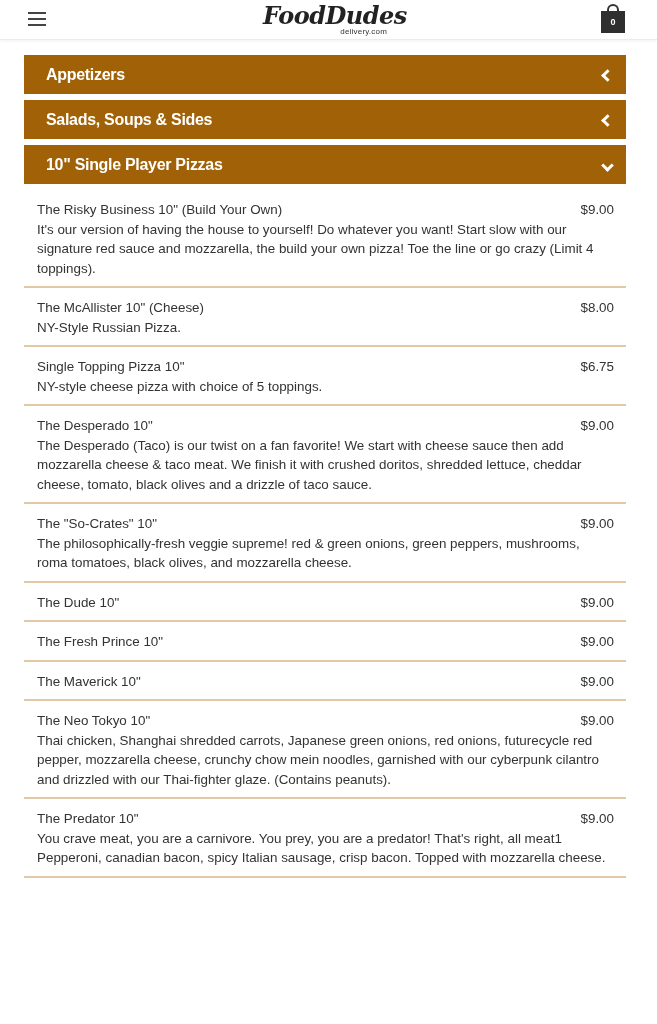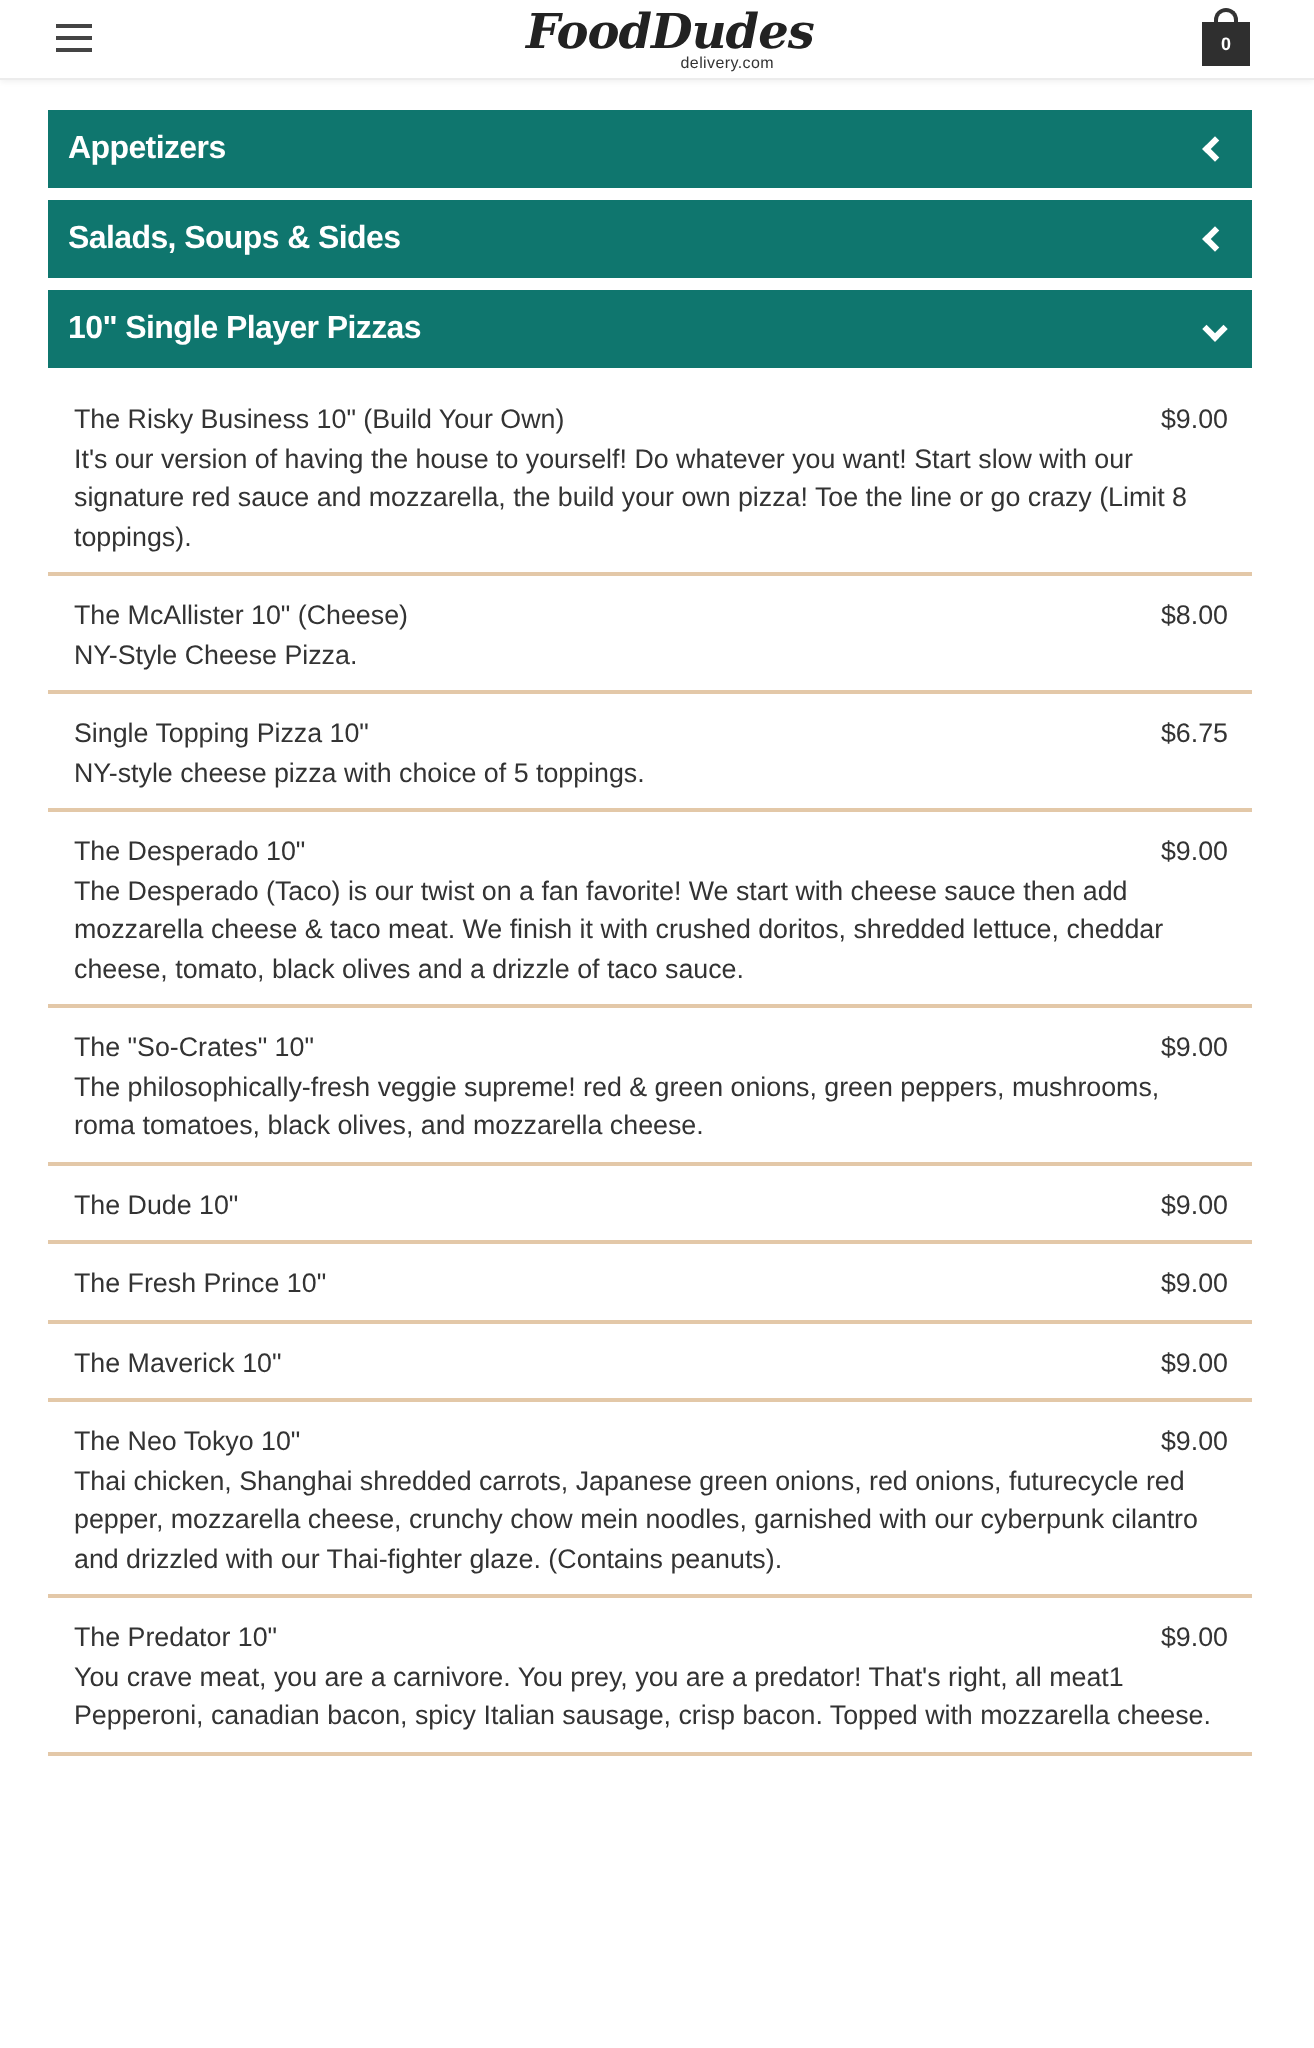--- a/index.html
+++ b/index.html
@@ -10,21 +10,21 @@
   .hamburger { position: absolute; left: 28px; top: 12px; width: 18px; height: 14px; cursor: pointer; }
   .hamburger span { display: block; height: 2px; background: #444; margin-bottom: 4px; }
   .logo { position: absolute; left: 263px; top: 0; width: 126px; height: 40px; }
   .logo .logo-main { position: absolute; left: 0; top: 0; font-family: "DejaVu Serif", serif; font-weight: bold; font-style: italic; font-size: 24px; color: #222; letter-spacing: -0.5px; line-height: 32px; }
   .logo .logo-sub { position: absolute; right: 2px; top: 27px; font-size: 8px; font-weight: normal; color: #333; letter-spacing: 0.2px; }
   .cart { position: absolute; left: 601px; top: 4px; width: 24px; height: 30px; cursor: pointer; }
   .cart .handle { position: absolute; left: 6px; top: 0; width: 12px; height: 9px; border: 2px solid #333; border-bottom: none; border-radius: 6px 6px 0 0; }
   .cart .bag { position: absolute; left: 0; top: 7px; width: 24px; height: 22px; background: #2f2f2f; color: #fff; font-size: 9px; font-weight: bold; text-align: center; line-height: 22px; }
 
   .accordion { position: absolute; left: 24px; top: 55px; width: 602px; }
-  .acc-header { height: 39px; background: #0f766e; color: #fff; font-weight: bold; font-size: 16px; line-height: 39px; padding-left: 10px; position: relative; margin-bottom: 6px; cursor: pointer; letter-spacing: -0.3px; }
+  .acc-header { height: 39px; background: #a16207; color: #fff; font-weight: bold; font-size: 16px; line-height: 39px; padding-left: 22px; position: relative; margin-bottom: 6px; cursor: pointer; letter-spacing: -0.3px; }
   .acc-header .chev { position: absolute; right: 14px; top: 0; font-size: 16px; font-weight: bold; }
   .chev-left { display: inline-block; width: 9px; height: 9px; border-left: 3px solid #fff; border-bottom: 3px solid #fff; transform: rotate(45deg); margin-top: 15px; }
   .chev-down { display: inline-block; width: 9px; height: 9px; border-right: 3px solid #fff; border-bottom: 3px solid #fff; transform: rotate(45deg); margin-top: 12px; }
 
   .items { margin-top: 6px; }
   .item { border-bottom: 2px solid #e3c8a8; padding: 10px 12px 8px 13px; cursor: pointer; }
   .item .row { display: flex; justify-content: space-between; font-size: 13.4px; line-height: 19.5px; color: #333; }
   .item .desc { font-size: 13.4px; line-height: 19.5px; color: #333; padding-right: 4px; }
 </style>
 </head>
@@ -59,28 +59,28 @@
     <span>10" Single Player Pizzas</span>
     <span class="chev"><i class="chev-down"></i></span>
   </div>
 
   <div class="items">
     <div class="item">
       <div class="row">
           <span>The Risky Business 10" (Build Your Own)</span>
           <span>$9.00</span>
         </div>
-      <div class="desc">It's our version of having the house to yourself! Do whatever you want! Start slow with our signature red sauce and mozzarella, the build your own pizza! Toe the line or go crazy (Limit 8 toppings).</div>
+      <div class="desc">It's our version of having the house to yourself! Do whatever you want! Start slow with our signature red sauce and mozzarella, the build your own pizza! Toe the line or go crazy (Limit 4 toppings).</div>
     </div>
     <div class="item">
       <div class="row">
           <span>The McAllister 10" (Cheese)</span>
           <span>$8.00</span>
         </div>
-      <div class="desc">NY-Style Cheese Pizza.</div>
+      <div class="desc">NY-Style Russian Pizza.</div>
     </div>
     <div class="item">
       <div class="row">
           <span>Single Topping Pizza 10"</span>
           <span>$6.75</span>
         </div>
       <div class="desc">NY-style cheese pizza with choice of 5 toppings.</div>
     </div>
     <div class="item">
       <div class="row">

